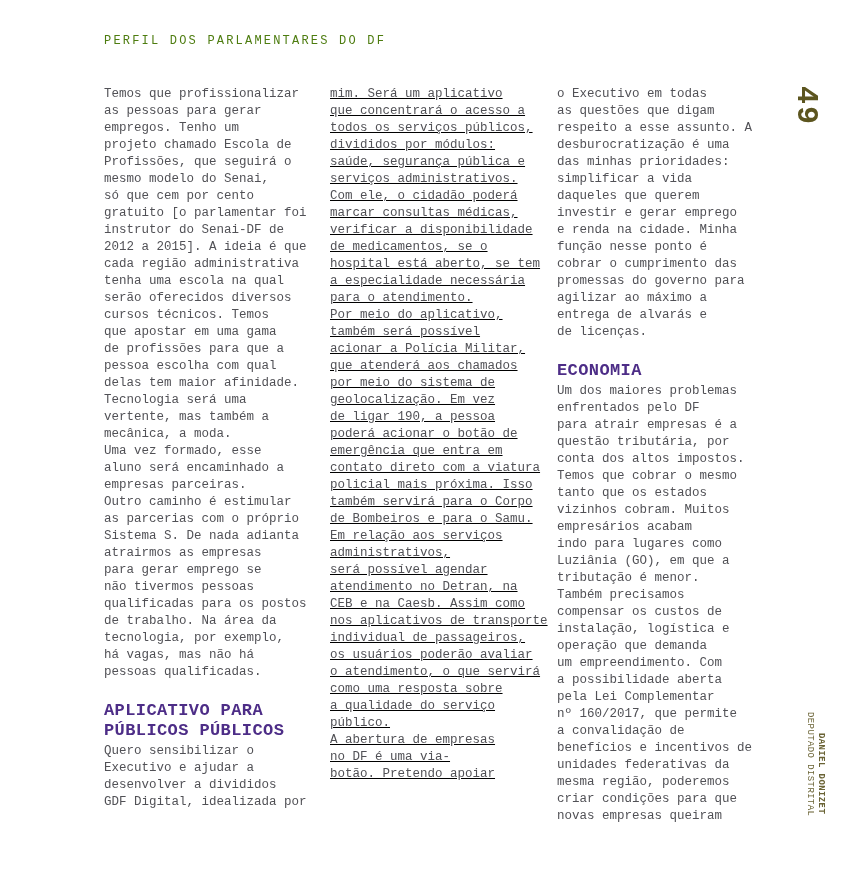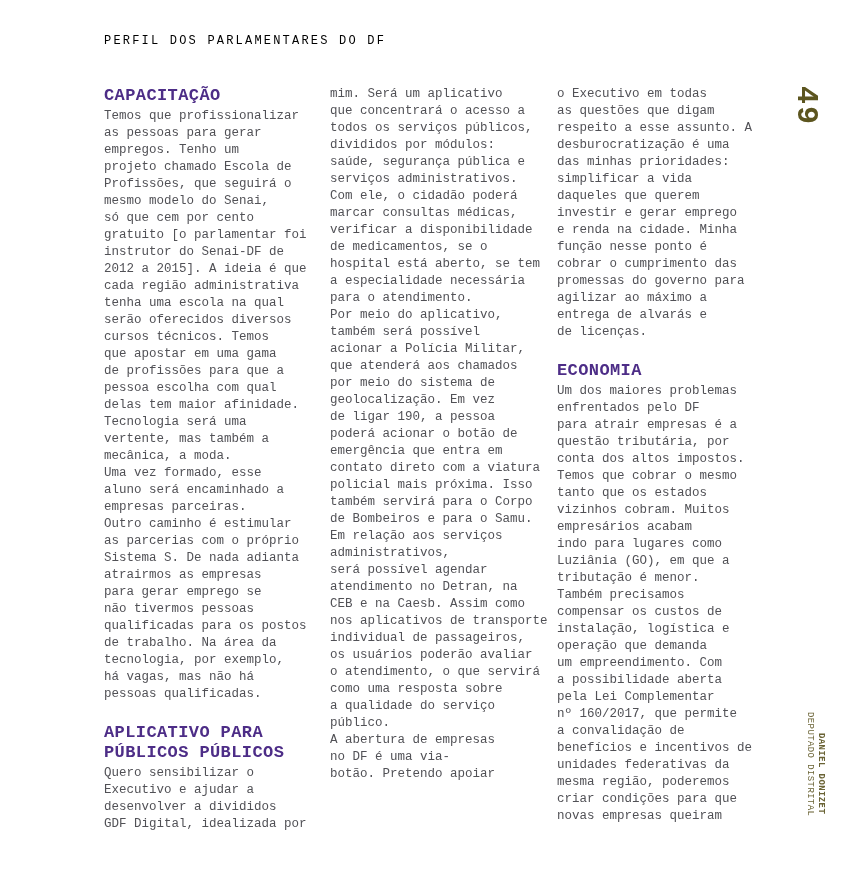--- a/index.html
+++ b/index.html
@@ -13,29 +13,29 @@
     height: 895px;
     overflow: hidden;
     font-family: "Liberation Mono", "DejaVu Sans Mono", monospace;
   }
   .page-header-title {
     position: absolute;
     left: 104px;
     top: 34px;
     font-size: 12px;
     letter-spacing: 2.2px;
-    color: #000000;
+    color: #4d7c0f;
     white-space: pre;
   }
   .column {
     position: absolute;
     top: 86px;
   }
   .col-1 { left: 104px; }
-  .col-2 { left: 330px; }
+  .col-2 { left: 330px; text-decoration: underline; }
   .col-3 { left: 557px; }
   .body-text {
     margin: 0;
     font-size: 12.5px;
     line-height: 17px;
     color: #515156;
     white-space: pre;
   }
   .sec-heading {
     margin: 0 0 2px 0;
@@ -79,21 +79,20 @@
   }
 </style>
 </head>
 <body>
 
 <div class="page-header-title">PERFIL DOS PARLAMENTARES DO DF</div>
 
 <div class="page-number">49</div>
 
 <div class="column col-1">
-  <h2 class="sec-heading">CAPACITAÇÃO</h2>
   <p class="body-text">Temos que profissionalizar
 as pessoas para gerar
 empregos. Tenho um
 projeto chamado Escola de
 Profissões, que seguirá o
 mesmo modelo do Senai,
 só que cem por cento
 gratuito [o parlamentar foi
 instrutor do Senai-DF de
 2012 a 2015]. A ideia é que

